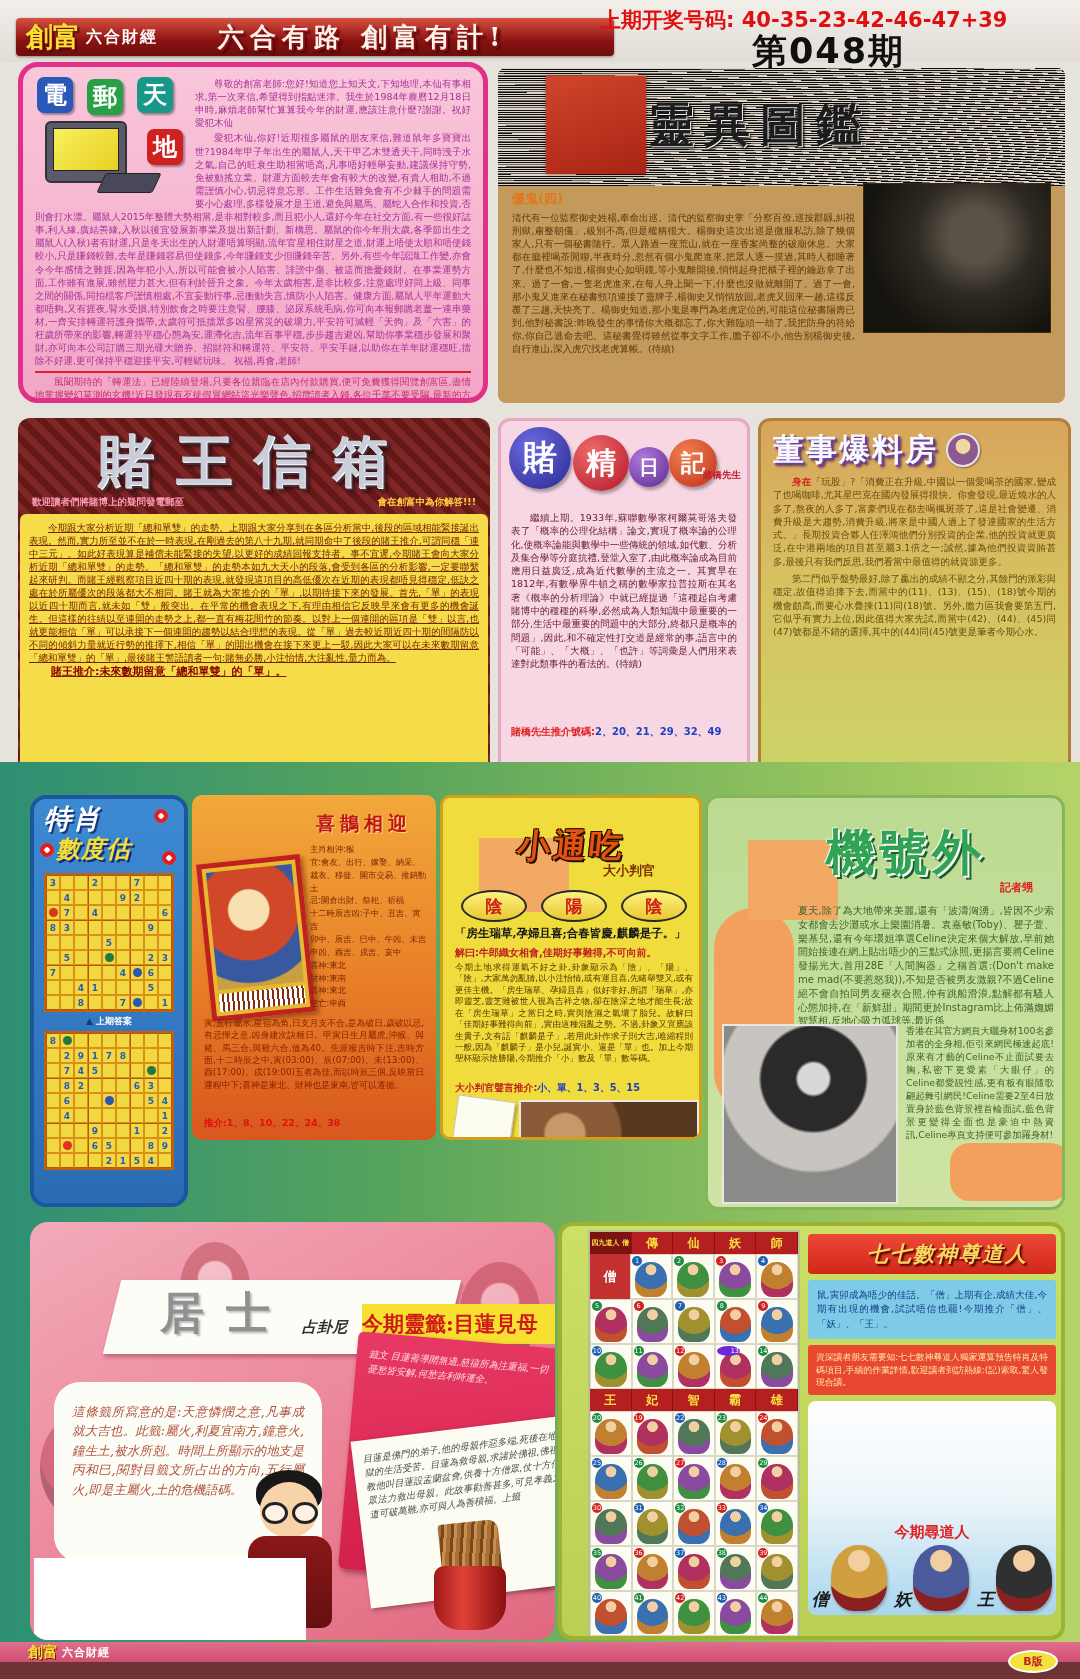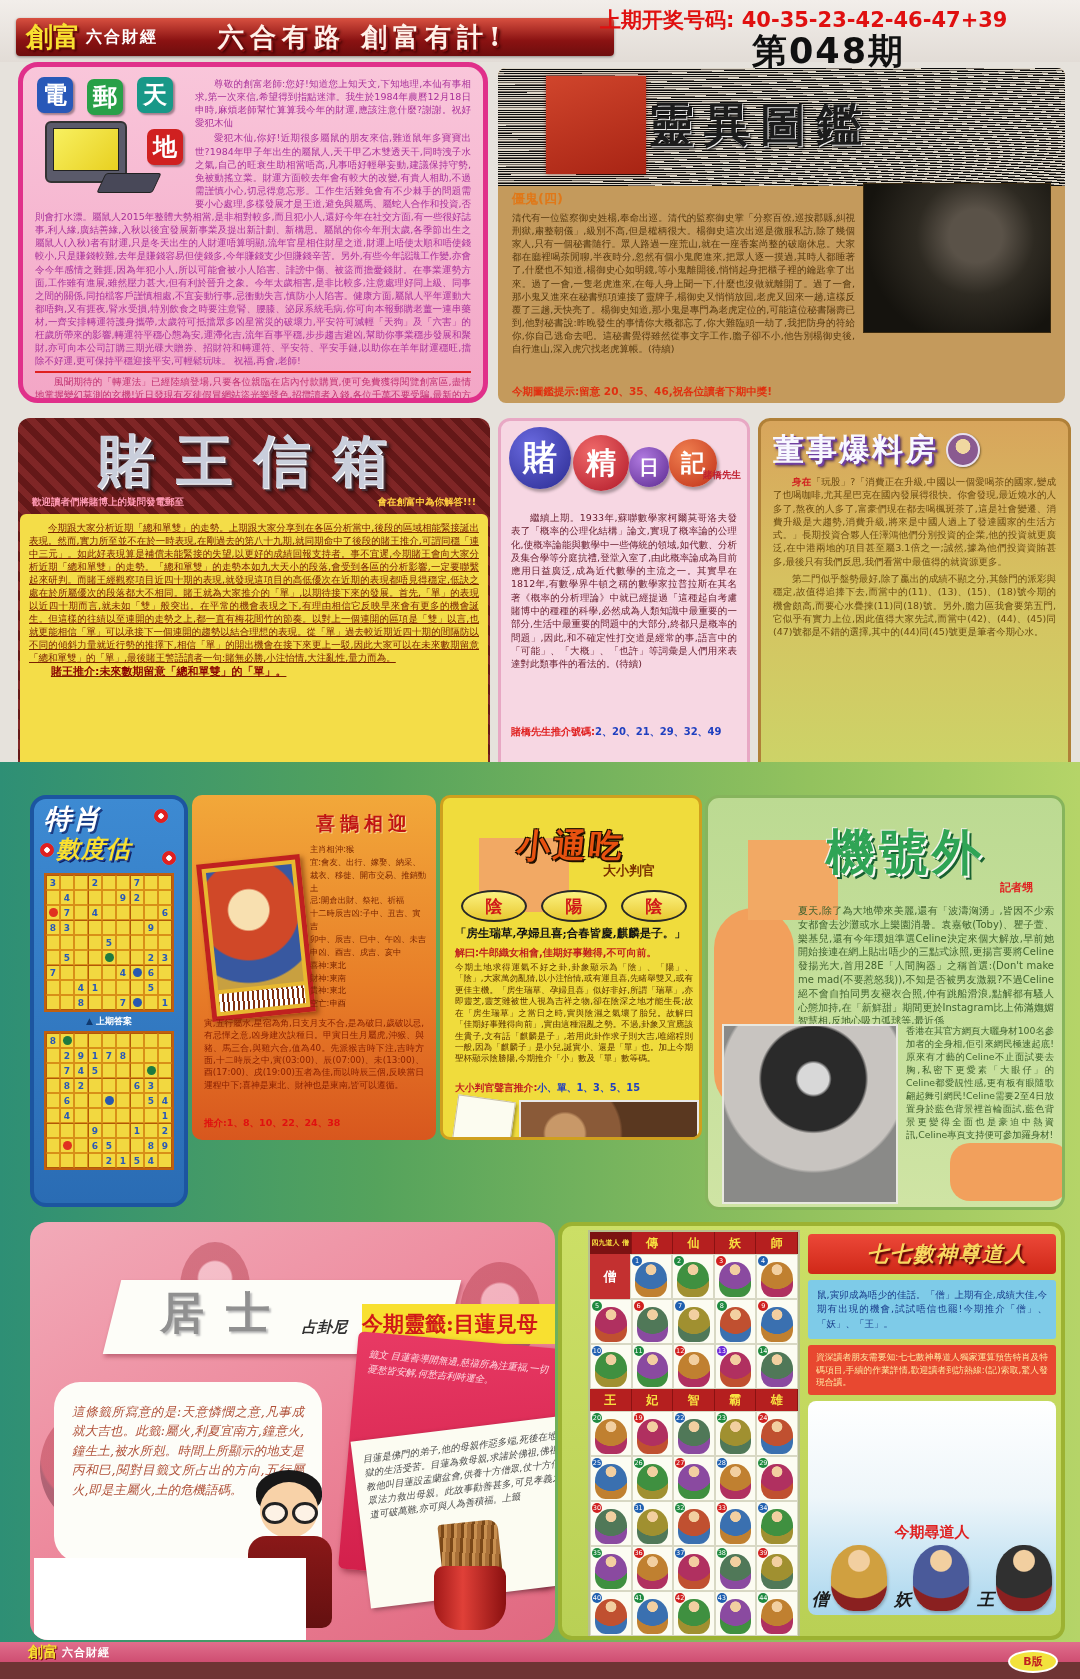--- a/index.html
+++ b/index.html
@@ -256,21 +256,20 @@
 
   <div class="abs ghost-panel">
     <div class="ghost-head"></div>
     <div class="ghost-censor"></div>
     <div class="ghost-title">靈異圖鑑</div>
     <div class="ghost-body-wrap">
       <div class="ghost-sub">僵鬼(四)</div>
       <div class="statue-photo"></div>
       <div class="ghost-body">清代有一位監察御史姓楊,奉命出巡。清代的監察御史掌「分察百僚,巡按郡縣,糾視刑獄,肅整朝儀」,級別不高,但是權柄很大。楊御史這次出巡是微服私訪,除了幾個家人,只有一個秘書隨行。眾人路過一座荒山,就在一座香案尚整的破廟休息。大家都在廳裡喝茶閒聊,半夜時分,忽然有個小鬼爬進來,把眾人逐一摸過,其時人都睡著了,什麼也不知道,楊御史心如明鏡,等小鬼離開後,悄悄起身把櫃子裡的鑰匙拿了出來。過了一會,一隻老虎進來,在每人身上聞一下,什麼也沒做就離開了。過了一會,那小鬼又進來在秘書頸項連接了靈牌子,楊御史又悄悄放回,老虎又回來一趟,這樣反覆了三趟,天快亮了。楊御史知道,那小鬼是專門為老虎定位的,可能這位秘書陽壽已到,他對秘書說:昨晚發生的事情你大概都忘了,你大難臨頭一劫了,我把防身的符給你,你自己逃命去吧。這秘書覺得雖然從事文字工作,膽子卻不小,他告別楊御史後,自行進山,深入虎穴找老虎算帳。(待續)</div>
     </div>
-    <div class="ghost-hot">今期圖鑑提示:留意 20、35、46,祝各位讀者下期中獎!</div>
   </div>
 
   <div class="abs mailbox-panel">
     <div class="mb-title">賭王信箱</div>
     <div class="mb-subrow">
       <span class="mb-subl">歡迎讀者們將賭博上的疑問發電郵至</span>
       <span class="mb-subr">會在創富中為你解答!!!</span>
     </div>
     <div class="mb-body">
       <p>今期跟大家分析近期「總和單雙」的走勢。上期跟大家分享到在各區分析當中,後段的區域相能緊接誕出表現。然而,實力所至並不在於一時表現,在剛過去的第八十九期,就同期命中了後段的賭王推介,可謂同穩「連中三元」。如此好表現算是補償未能緊接的失望,以更好的成績回報支持者。事不宜遲,今期賭王會向大家分析近期「總和單雙」的走勢。「總和單雙」的走勢本如九大天小的段落,會受到各區的分析影響,一定要聯繫起來研判。而賭王經觀察項目近四十期的表現,就發現這項目的高低優次在近期的表現都唔見得穩定,低訣之處在於所屬優次的段落都大不相同。賭王就為大家推介的「單」,以期待接下來的發展。首先,「單」的表現以近四十期而言,就未如「雙」般突出。在平常的機會表現之下,有理由相信它反映早來會有更多的機會誕生。但這樣的往績以至連開的走勢之上,都一直有梅花間竹的節奏。以對上一個連開的區項是「雙」以言,也就更能相信「單」可以承接下一個連開的趨勢以結合理想的表現。從「單」過去較近期近四十期的間隔防以不同的傾斜力量就近行勢的推擇下,相信「單」的開出機會在接下來更上一駁,因此大家可以在未來數期留意「總和單雙」的「單」,最後賭王警語讀者一句:賭無必勝,小注怡情,大注亂性,量力而為。</p>
@@ -640,21 +639,21 @@
           </div>
           <div class="card">
             <span class="badge" style="background: rgb(31, 138, 64);">11</span>
             <span class="fig" style="background: radial-gradient(circle at 50% 22%, rgb(242, 207, 160) 0px, rgb(242, 207, 160) 16%, rgb(138, 74, 160) 18%, rgb(138, 74, 160) 60%, rgb(63, 144, 64) 62%);"></span>
           </div>
           <div class="card">
             <span class="badge" style="background: rgb(208, 32, 32);">12</span>
             <span class="fig" style="background: radial-gradient(circle at 50% 22%, rgb(242, 207, 160) 0px, rgb(242, 207, 160) 16%, rgb(192, 128, 48) 18%, rgb(192, 128, 48) 60%, rgb(176, 48, 96) 62%);"></span>
           </div>
           <div class="card">
-            <span class="badge" style="background: #6d28d9;">13</span>
+            <span class="badge" style="background: #6d28d9; padding-left: 13px;">13</span>
             <span class="fig" style="background: radial-gradient(circle at 50% 22%, rgb(242, 207, 160) 0px, rgb(242, 207, 160) 16%, rgb(176, 48, 96) 18%, rgb(176, 48, 96) 60%, rgb(192, 80, 48) 62%);"></span>
           </div>
           <div class="card">
             <span class="badge" style="background: rgb(31, 138, 64);">14</span>
             <span class="fig" style="background: radial-gradient(circle at 50% 22%, rgb(242, 207, 160) 0px, rgb(242, 207, 160) 16%, rgb(80, 120, 88) 18%, rgb(80, 120, 88) 60%, rgb(138, 74, 160) 62%);"></span>
           </div>
         </div>
         <div class="hrow">
           <div class="hcell">王</div>
           <div class="hcell">妃</div>

